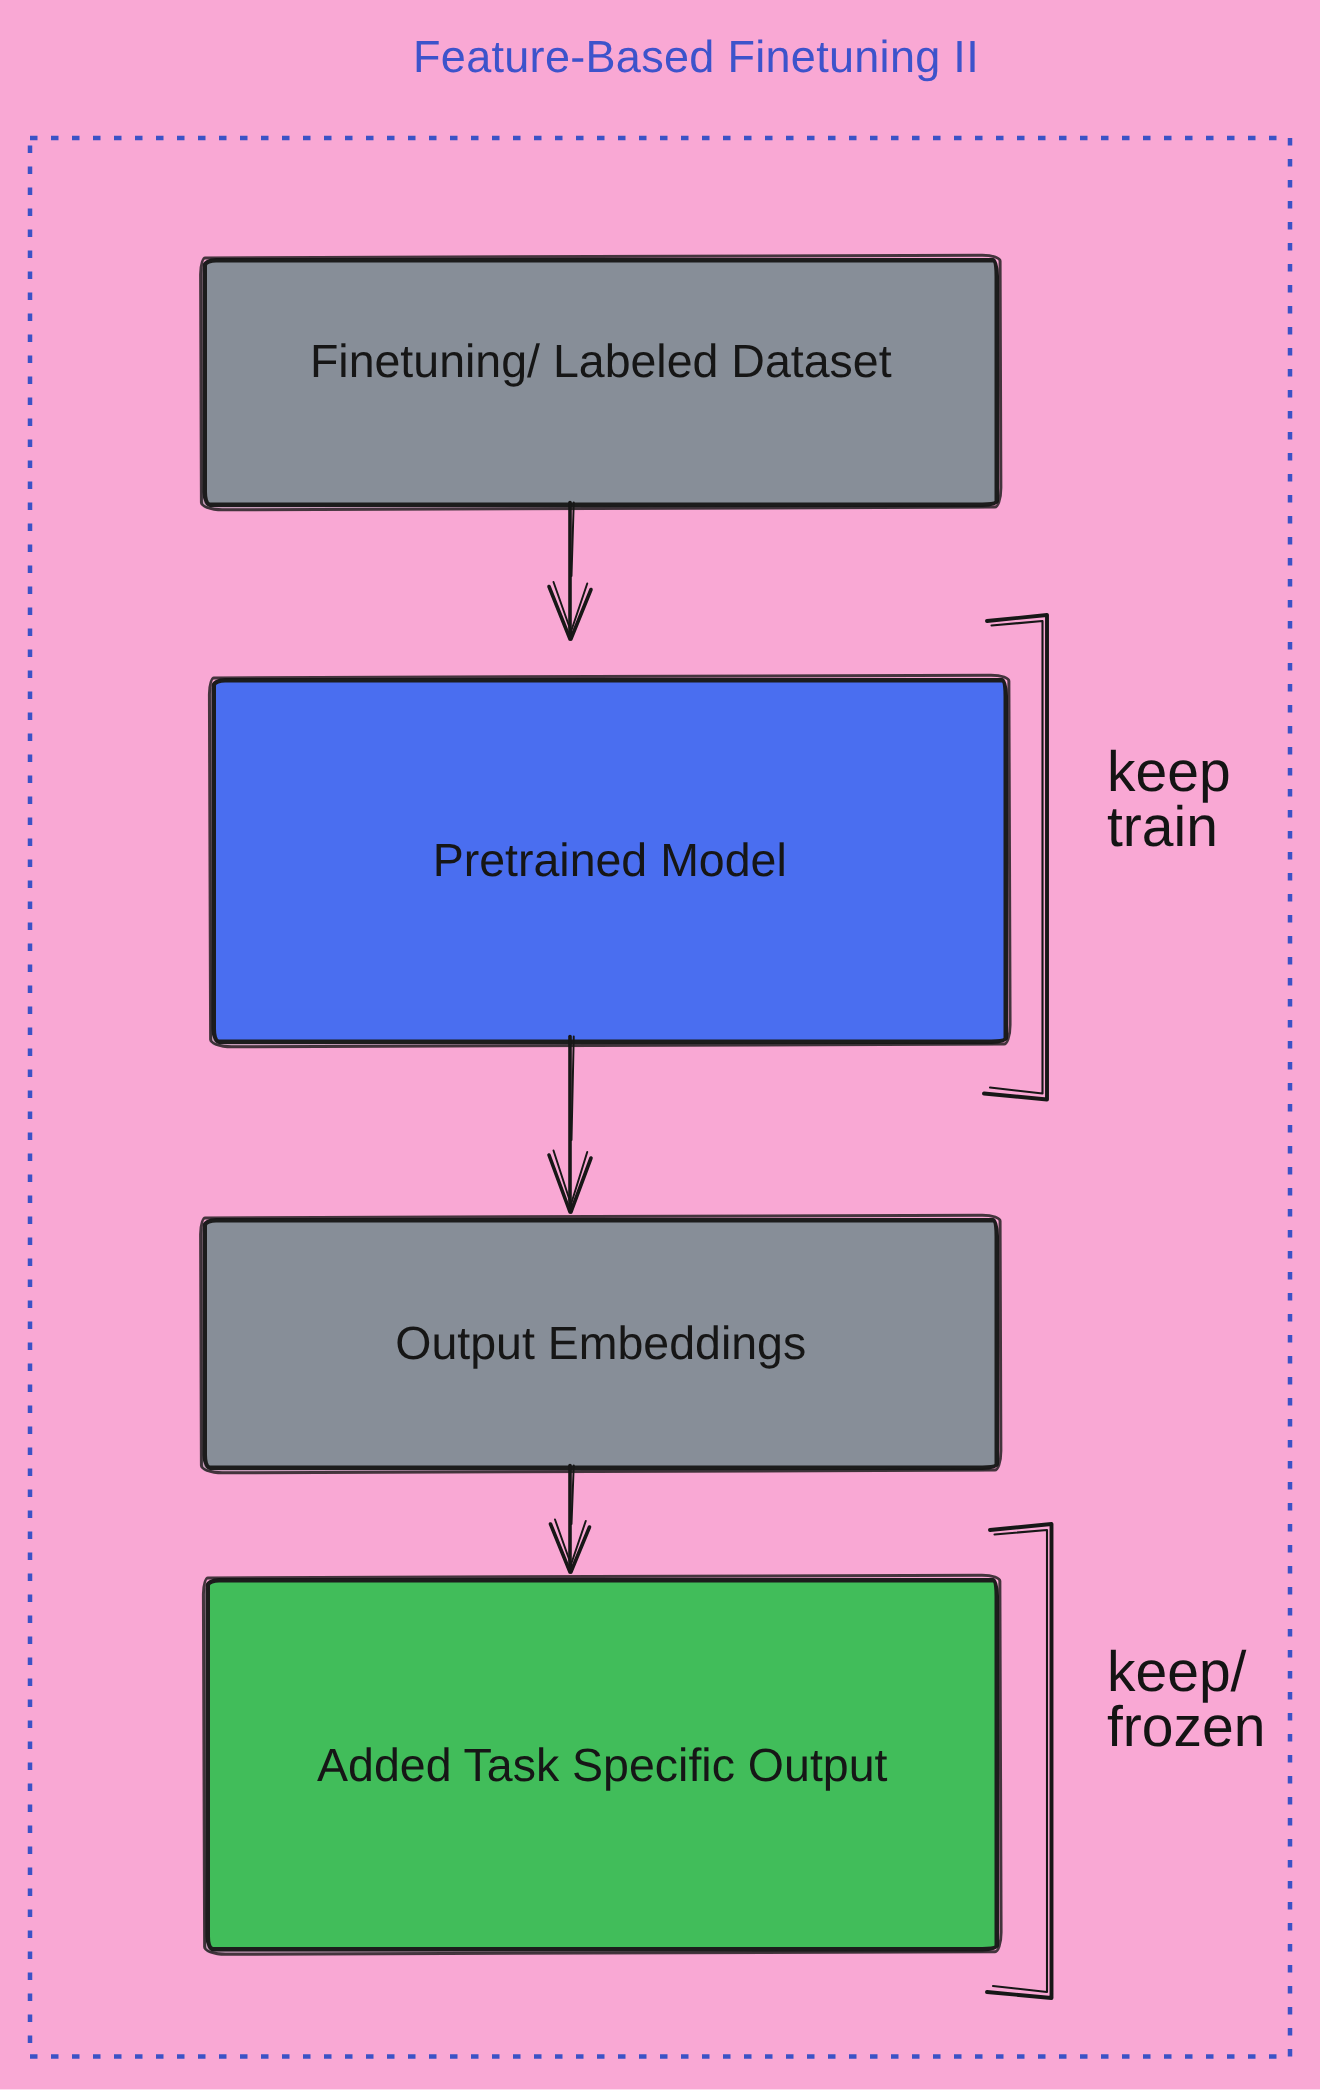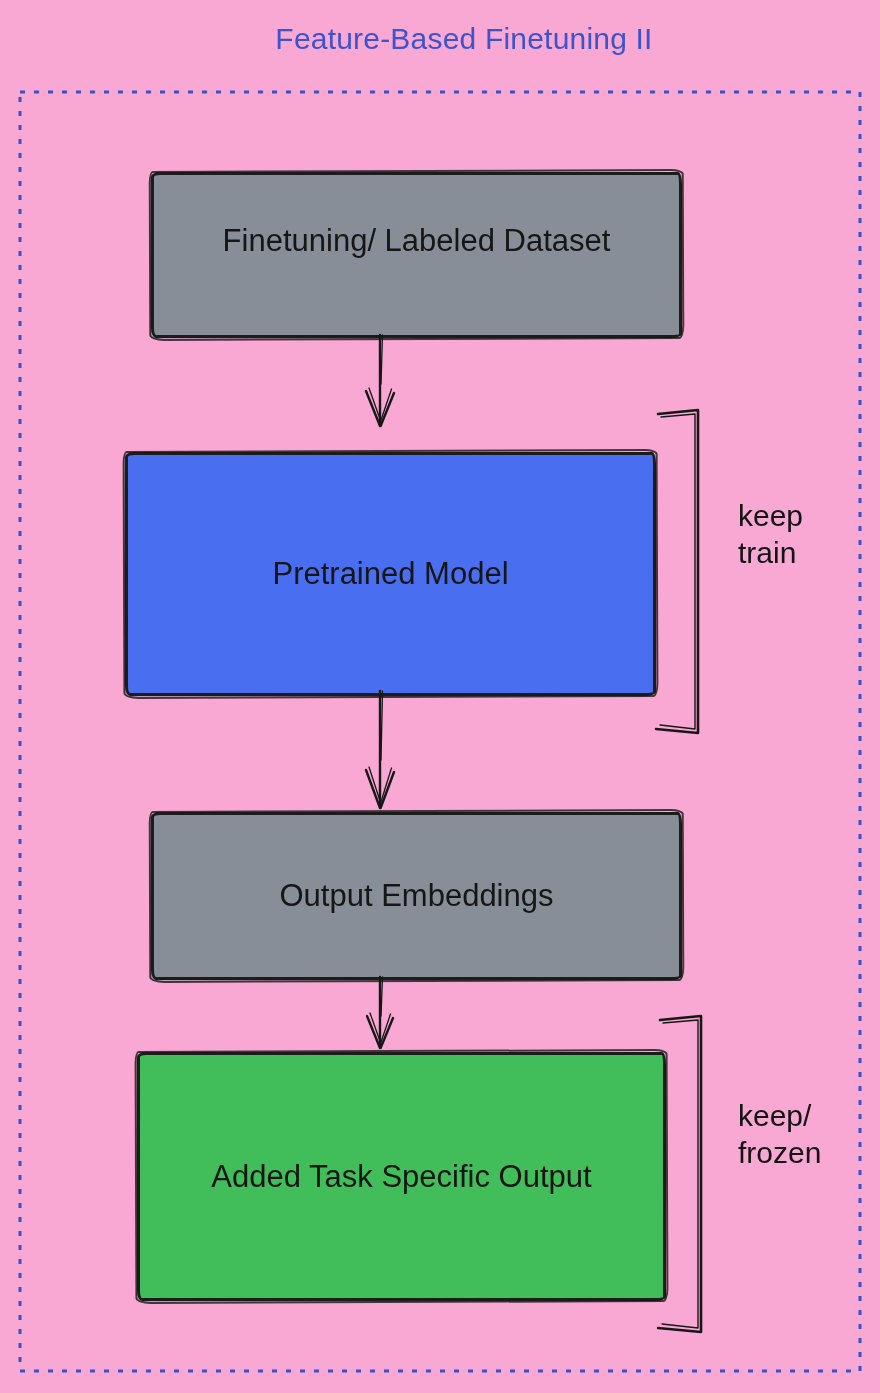--- a/index.html
+++ b/index.html
@@ -43,32 +43,32 @@
   }
   .node::after {
     content: "";
     position: absolute;
     inset: -5px;
     border: 2px solid rgba(23,23,23,0.8);
     border-radius: 4px 13px 5px 15px / 12px 5px 14px 6px;
     transform: rotate(-0.2deg);
     pointer-events: none;
   }
-  .node-gray  { background: #878E98; margin-left: 16px; }
+  .node-gray  { background: #878E98; }
   .node-blue  { background: #4A6EF0; }
   .node-green { background: #41BD5A; }
   .node-label {
     font-size: 31px;
     color: #161616;
     white-space: nowrap;
   }
   .node-dataset .node-label { transform: translateY(-14px); }
   .annotation {
     position: absolute;
-    font-size: 30px;
+    font-size: 38px;
     line-height: 37px;
     color: #141414;
   }
   .annotation span { display: block; }
   .stroke {
     stroke: #171717;
     fill: none;
     stroke-linecap: round;
     stroke-linejoin: round;
   }
@@ -90,21 +90,21 @@
 
   <svg class="arrow-svg" style="left:358px; top:334px;" width="44" height="94">
     <path class="stroke" stroke-width="2.4" d="M22 1 L22 91"></path>
     <path class="stroke" stroke-width="1.3" d="M24.5 1 L23 50"></path>
     <path class="stroke" stroke-width="2.4" d="M8 57 L22 92"></path>
     <path class="stroke" stroke-width="1.3" d="M11 54 L23 88"></path>
     <path class="stroke" stroke-width="2.4" d="M36 59 L22.6 92"></path>
     <path class="stroke" stroke-width="1.3" d="M33.5 55 L22 89"></path>
   </svg>
 
-  <div class="node node-blue" style="left:125px; top:452px; width:525px; height:238px;">
+  <div class="node node-blue" style="left:141px; top:452px; width:525px; height:238px;">
     <span class="node-label">Pretrained Model</span>
   </div>
 
   <svg class="bracket-svg" style="left:650px; top:403px;" width="62" height="336">
     <path class="stroke" stroke-width="2.6" d="M8 11 L48 7 L48 330 L6 326"></path>
     <path class="stroke" stroke-width="1.4" d="M11 14 L45 11 L45 326 L10 322"></path>
   </svg>
 
   <div class="annotation" style="left:738px; top:497px;">
     <span>keep</span>

